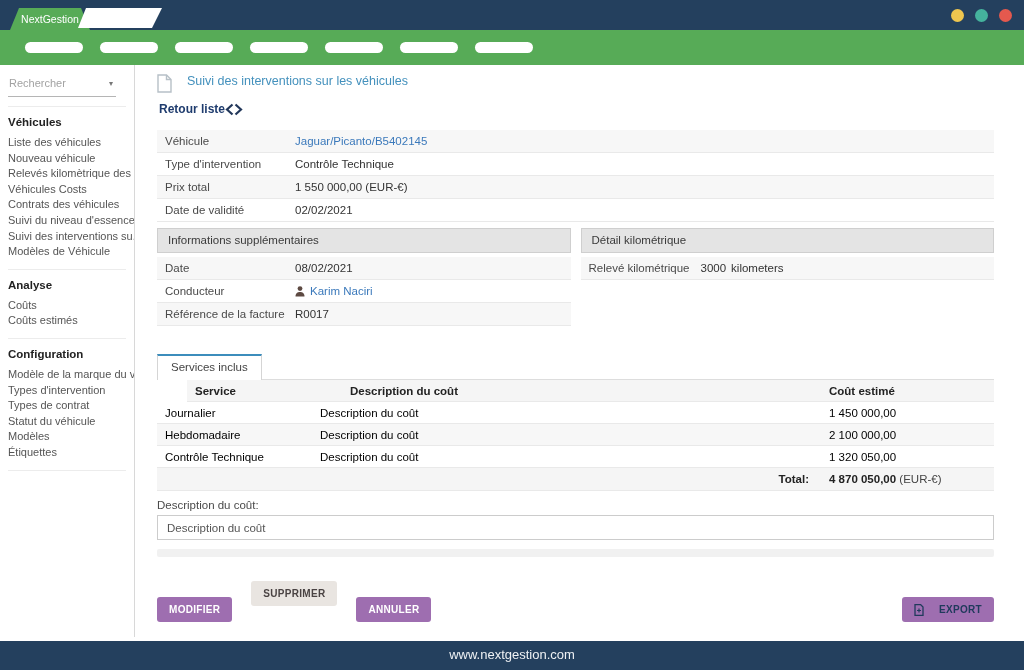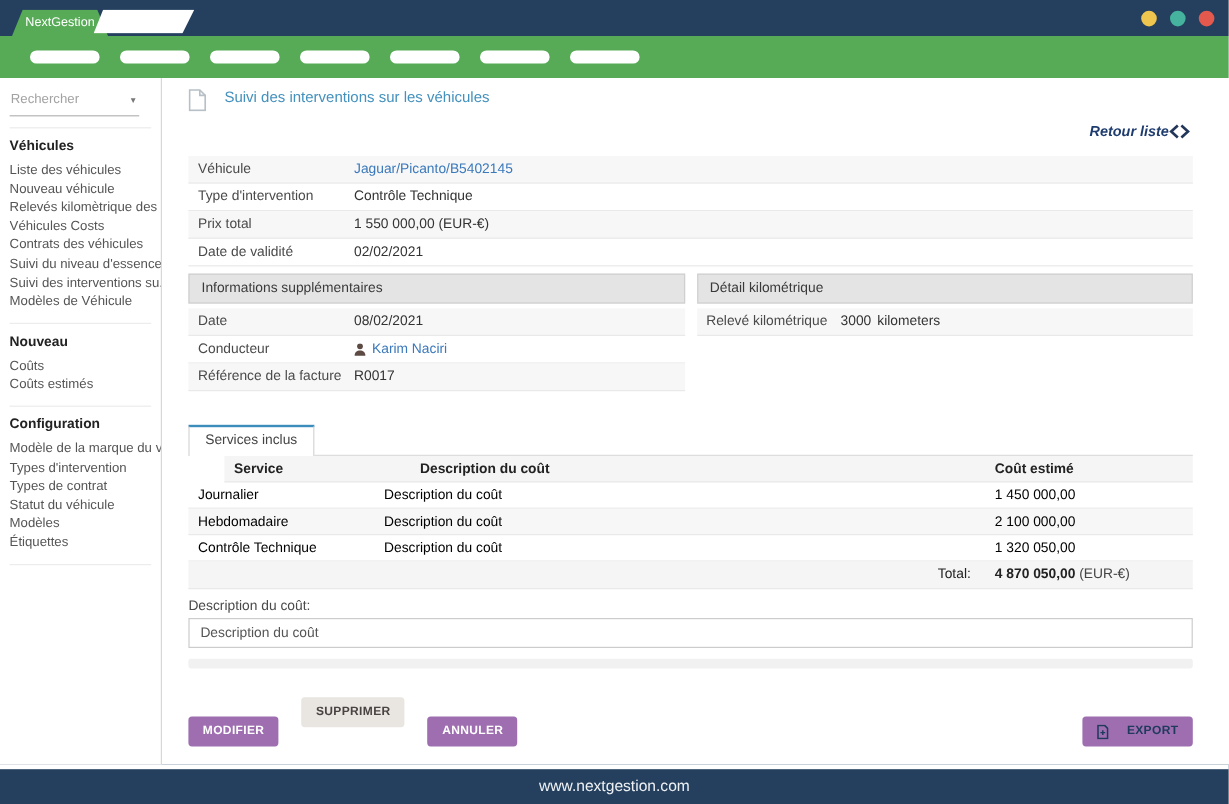--- a/index.html
+++ b/index.html
@@ -32,21 +32,21 @@
   .caret { font-size:8px; color:#777; }
   .side-rule { border:none; border-top:1px solid #ececec; margin:9px 8px 9px 0; }
   .side-section-title { font-weight:bold; font-size:11.5px; color:#222; margin:2px 0 7px; }
   .side-item { font-size:11px; color:#555; line-height:15.6px; white-space:nowrap; overflow:hidden; cursor:pointer; }
 
   .main { flex:1; padding:0 30px 0 22px; }
 
   .page-header { display:flex; align-items:flex-start; gap:15px; padding:9px 0 5px; }
   .page-title { font-size:12.5px; color:#4491bd; }
 
-  .toolbar { display:flex; justify-content:flex-end; align-items:center; padding:4px 2px 10px;font-style:italic; }
+  .toolbar { display:flex; align-items:center; padding:4px 2px 10px; }
   .back-link { font-weight:bold; font-size:12px; color:#1f3c6e; cursor:pointer; }
   .chev { display:flex; align-items:center; cursor:pointer; }
 
   .panel-header { background:#e4e4e4; border:1px solid #cfcfcf; height:25px; line-height:23px;
                   padding:0 10px; font-size:11.5px; color:#3a3a3a; }
   .rows { margin-top:4px; }
   .drow { display:flex; align-items:center; height:23px; border-bottom:1px solid #e9e9e9; font-size:11.5px; padding:0 8px; }
   .drow:nth-child(odd) { background:#f7f7f7; }
   .lbl { width:130px; color:#4a4a4a; flex-shrink:0; }
   .val { color:#333; display:flex; align-items:center; gap:5px; }
@@ -60,21 +60,21 @@
   .tab { display:inline-block; border:1px solid #d5d5d5; border-top:2px solid #3c8dbc; border-bottom:none;
          background:#fff; padding:5px 13px 7px; font-size:11.5px; color:#444; position:relative; z-index:1; cursor:pointer; }
   .stable { margin-top:-1px; }
   .srow { display:flex; align-items:center; height:22px; font-size:11.5px; border-bottom:1px solid #e9e9e9; }
   .srow.head { background:#f5f5f5; border-top:1px solid #ddd; font-weight:bold; color:#222; height:23px;margin-left:30px; }
   .srow.alt { background:#f7f7f7; }
   .srow.total-row { background:#f5f5f5; height:23px; }
   .c1 { width:163px; padding-left:8px; flex-shrink:0; }
   .c2 { flex:1; }
   .c3 { width:165px; flex-shrink:0; }
-  .total-row .c2 { text-align:right; padding-right:20px; font-weight:normal; color:#222; }
+  .total-row .c2 { text-align:right; padding-right:20px; font-weight:bold; color:#222; }
   .total-bold { font-weight:bold; color:#222; }
   .total-cur { color:#444; }
 
   .desc-label { font-size:11.5px; color:#4a4a4a; margin:8px 0 4px; }
   .desc-input { width:100%; border:1px solid #ccc; height:25px; font-size:11.5px; color:#555;
                 padding:0 9px; background:#fff; font-family:inherit; }
 
   .soft-divider { height:8px; background:#f1f1f1; margin-top:9px; border-radius:2px; }
 
   .actions { display:flex; align-items:center; margin-top:8px; }
@@ -126,21 +126,21 @@
       <div class="side-item">Relevés kilomètrique des ...</div>
       <div class="side-item">Véhicules Costs</div>
       <div class="side-item">Contrats des véhicules</div>
       <div class="side-item">Suivi du niveau d'essence</div>
       <div class="side-item">Suivi des interventions su...</div>
       <div class="side-item">Modèles de Véhicule</div>
     </div>
     <hr class="side-rule">
 
     <div>
-      <div class="side-section-title">Nouveau</div>
+      <div class="side-section-title">Analyse</div>
       <div class="side-item">Coûts</div>
       <div class="side-item">Coûts estimés</div>
     </div>
     <hr class="side-rule">
 
     <div>
       <div class="side-section-title">Configuration</div>
       <div class="side-item">Modèle de la marque du v...</div>
       <div class="side-item">Types d'intervention</div>
       <div class="side-item">Types de contrat</div>

